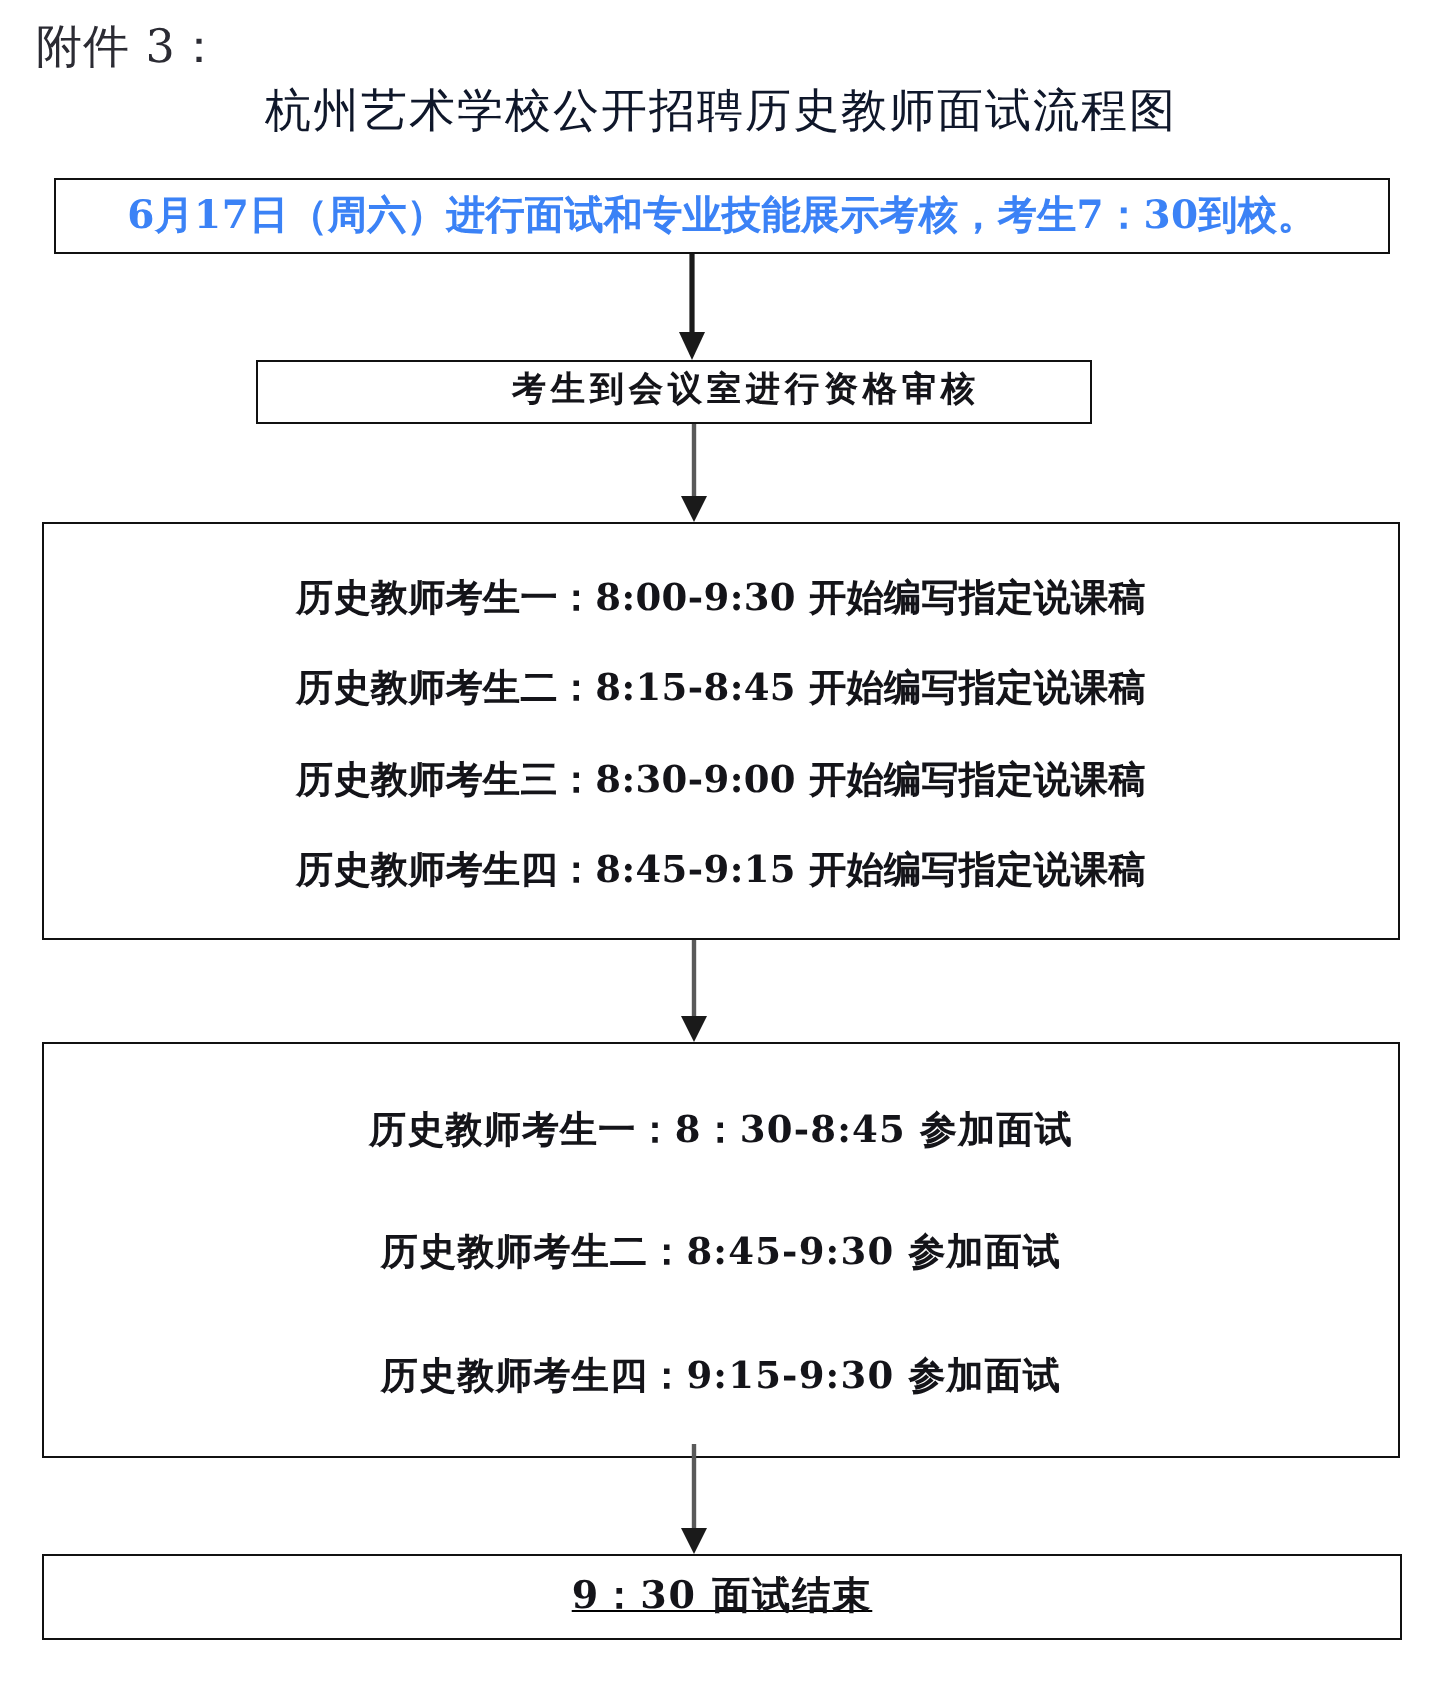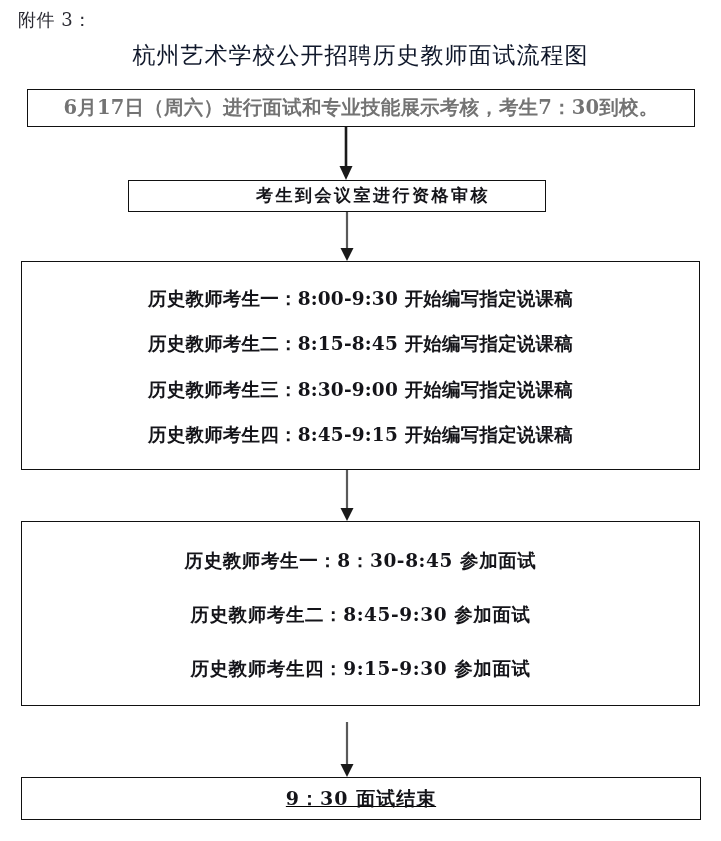--- a/index.html
+++ b/index.html
@@ -21,21 +21,21 @@
     left: 0; top: 0;
     width: 721px;
     height: 841px;
   }
 
   
   .attach-label {
     position: absolute;
     left: 18px;
     top: 8px;
-    font-size: 18px;
+    font-size: 23px;
     letter-spacing: 0.5px;
     white-space: nowrap;
     color: #2b2b33;
   }
 
   
   .doc-title {
     position: absolute;
     left: 0;
     top: 40px;
@@ -62,21 +62,21 @@
     width: 668px;
     height: 38px;
   }
   .box-1 .line {
     font-size: 19.5px;
     font-weight: bold;
     letter-spacing: 0.2px;
     white-space: nowrap;
     line-height: 35px;
     text-align: center;
-    color: #737373;
+    color: #3b82f6;
   }
 
   .box-2 {
     left: 128px;
     top: 180px;
     width: 418px;
     height: 32px;
   }
   .box-2 .line {
     font-size: 17px;
@@ -94,21 +94,21 @@
     left: 21px;
     top: 261px;
     width: 679px;
     height: 209px;
   }
 
   .box-4 {
     left: 21px;
     top: 521px;
     width: 679px;
-    height: 185px;
+    height: 208px;
   }
 
   .box-5 {
     left: 21px;
     top: 777px;
     width: 680px;
     height: 43px;
     text-decoration: underline;
   }
   .box-5 .line {

